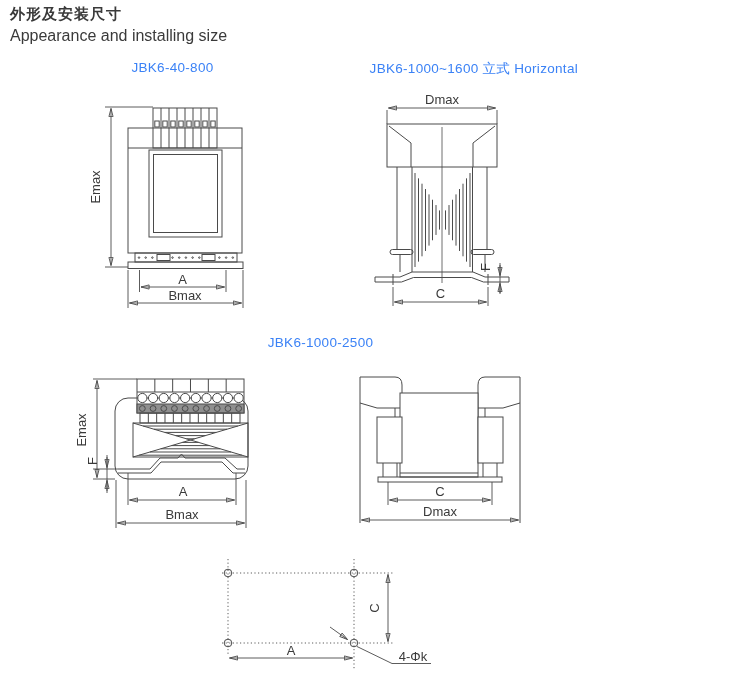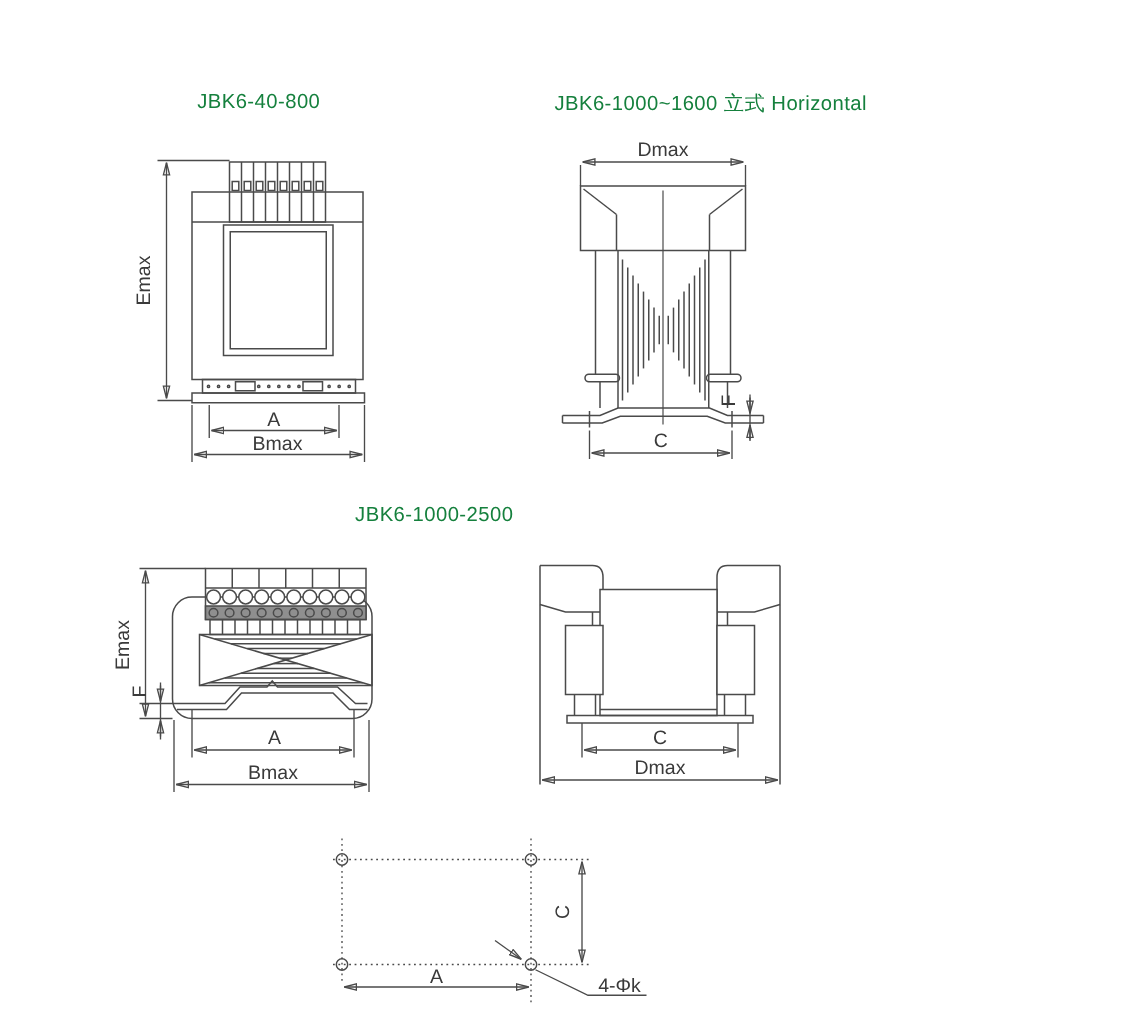--- a/index.html
+++ b/index.html
@@ -1,39 +1,43 @@
 <!DOCTYPE html>
 <html><head>
 <meta charset="utf-8">
 <style>
   html,body{margin:0;padding:0;background:#fff;}
   #page{position:relative;width:750px;height:680px;background:#fff;overflow:hidden;
         font-family:"Liberation Sans",sans-serif;color:#3a3a3a;}
   .hdr{position:absolute;left:10px;top:5px;}
   .hdr .zh{font-size:15px;font-weight:bold;letter-spacing:1px;}
   .hdr .en{font-size:16px;margin-top:3px;}
-  .cap{position:absolute;text-align:center;font-size:13.5px;color:#15803d;letter-spacing:.3px;}
+  .cap{position:absolute;text-align:center;font-size:13.5px;color:#3b82f6;letter-spacing:.3px;}
   svg{position:absolute;overflow:visible;}
   svg line,svg rect,svg path,svg polyline,svg circle{stroke:#4a4a4a;stroke-width:1;fill:none;}
   svg .thin{stroke-width:.8;}
   svg .dim{stroke-width:.9;}
   svg .dot{stroke-width:.9;stroke-dasharray:1.2 2.4;}
   svg .wh{fill:#fff;}
   svg .gray{fill:#8f8f8f;}
   svg text{stroke:none;fill:#3a3a3a;font:13px "Liberation Sans",sans-serif;}
 </style>
 </head>
 <body>
 
 <div id="page">
 
+  <div class="hdr">
+    <div class="zh">外形及安装尺寸</div>
+    <div class="en">Appearance and installing size</div>
+  </div>
 
   <div class="cap" style="left:85px;top:60px;width:175px;">JBK6-40-800</div>
   <div class="cap" style="left:338px;top:60px;width:240px;text-align:right;">JBK6-1000~1600 立式 Horizontal</div>
-  <div class="cap" style="left:212px;top:335px;width:155px;">JBK6-1000-2500</div>
+  <div class="cap" style="left:243px;top:335px;width:155px;">JBK6-1000-2500</div>
 
   <svg style="left:85px;top:85px;" width="175" height="230">
     <defs>
         <marker id="m1" viewBox="0 0 10 6" refX="9.5" refY="3" markerWidth="10" markerHeight="6" orient="auto-start-reverse">
           <path d="M0.5,0.7 L9.5,3 L0.5,5.3 Z" fill="#4a4a4a" stroke="none"></path>
         </marker>
       </defs>
     <g>
       <line class="dim" x1="20" y1="22" x2="68" y2="22"></line>
       <line class="dim" x1="20" y1="182" x2="43" y2="182"></line>

